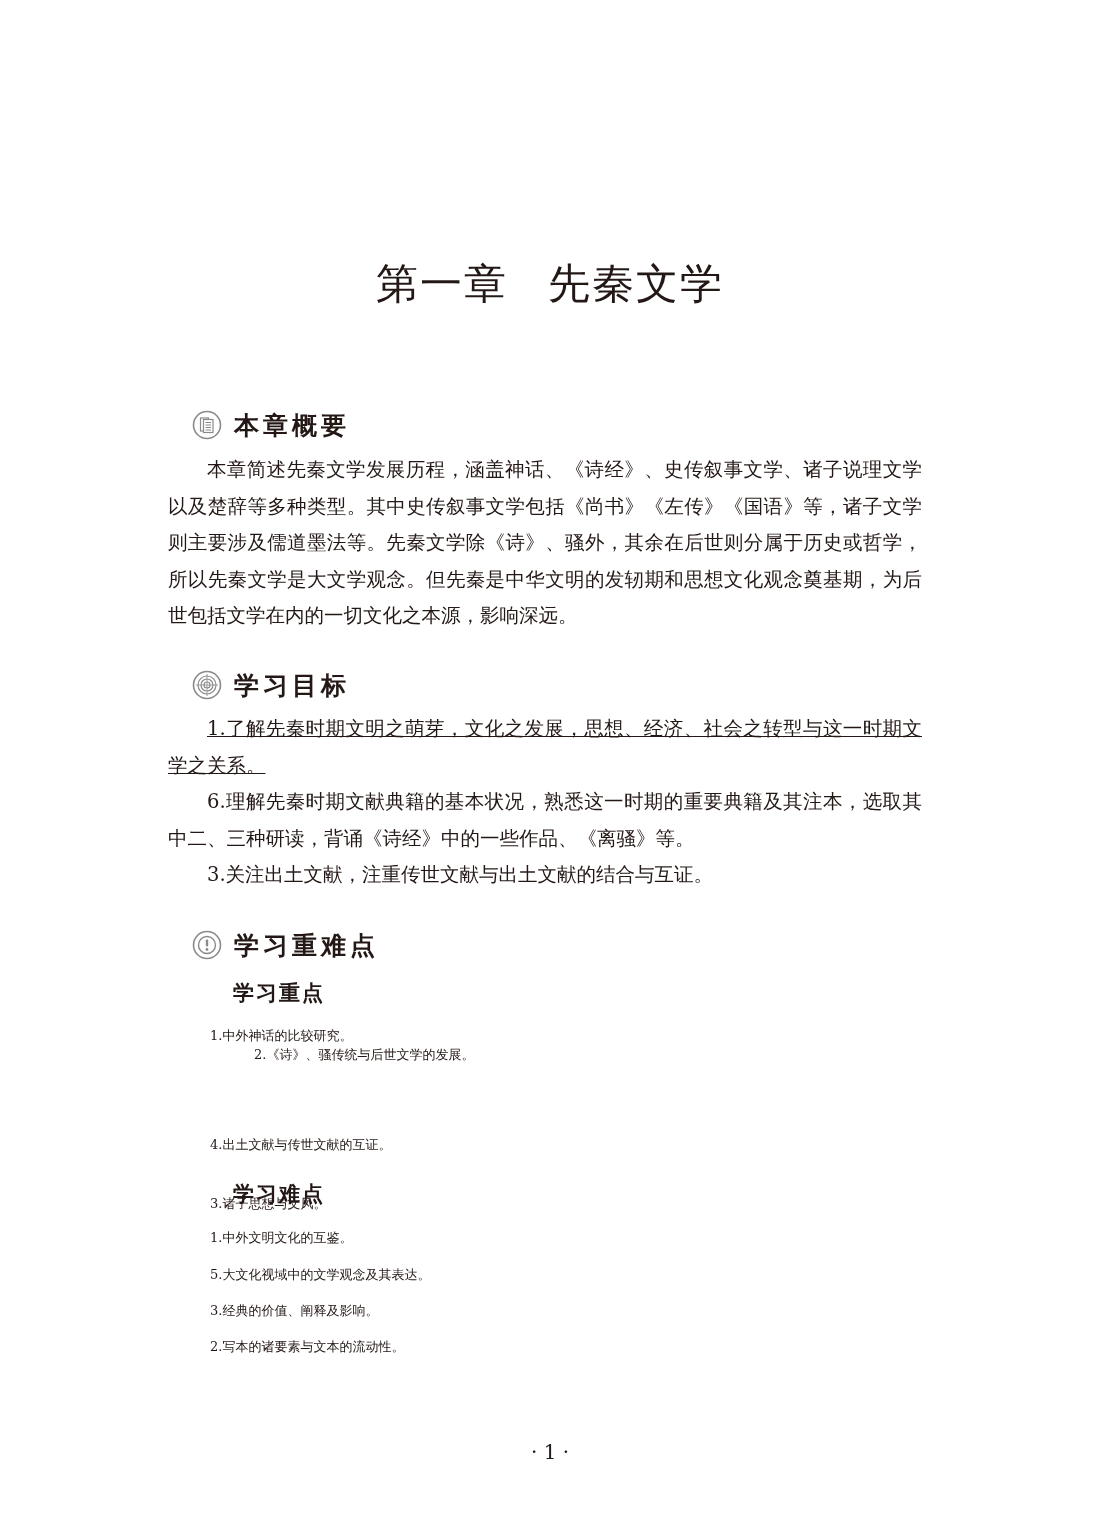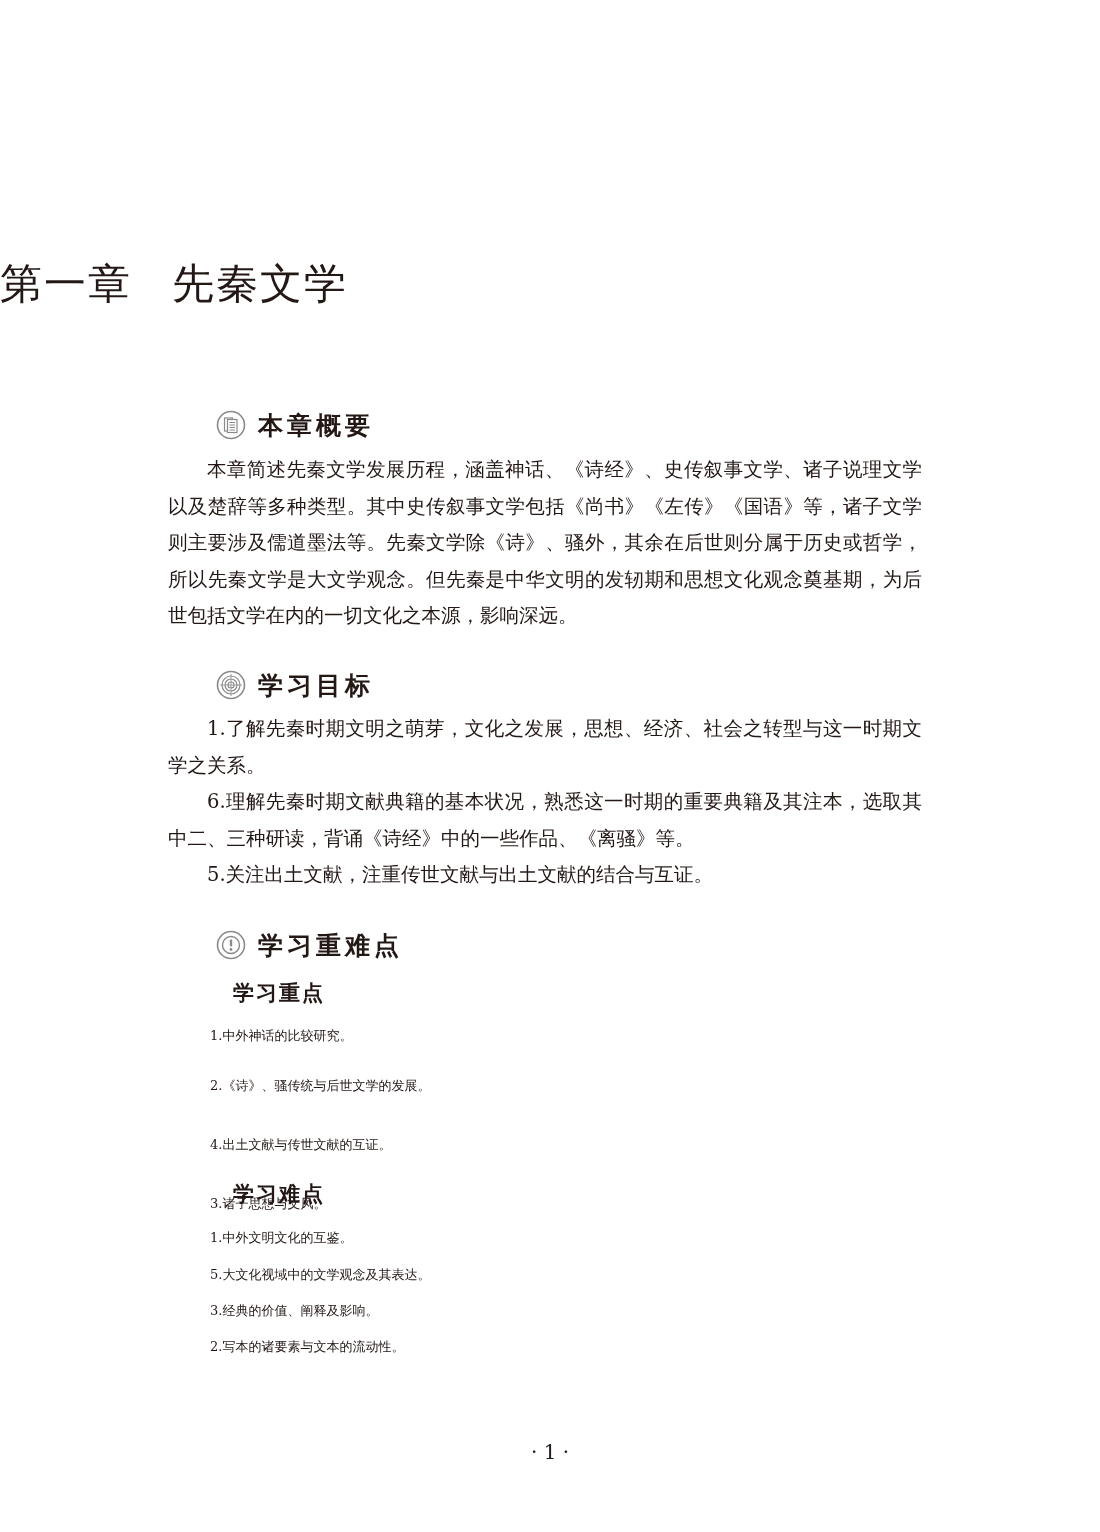--- a/index.html
+++ b/index.html
@@ -1,21 +1,21 @@
 <!DOCTYPE html>
 <html><head>
   <meta charset="utf-8">
   <style>
     html, body { margin: 0; padding: 0; background: #ffffff; }
     body { width: 1100px; height: 1532px; position: relative; overflow: hidden;
       font-family: "DejaVu Serif", "Liberation Serif", serif; color: #231815; }
-    .chapter-title { position: absolute; top: 228px; left: 0; width: 1100px; 
+    .chapter-title { position: absolute; top: 228px; left: 0; width: 1100px; text-align: center;
       font-size: 42px; letter-spacing: 2px; font-weight: normal; }
     .chapter-title .gap { display: inline-block; width: 40px; }
-    .section-head { position: absolute; left: 216px; height: 36px; display: flex; align-items: center; justify-content: space-between; }
+    .section-head { position: absolute; left: 192px; height: 36px; display: flex; align-items: center; justify-content: space-between; }
     .section-head .icon { width: 30px; height: 30px; margin-right: 12px; }
     .section-head .label { font-size: 25px; font-weight: bold; letter-spacing: 4px; }
     .para { position: absolute; left: 168px; width: 754px; font-size: 19.5px; line-height: 36.5px;
       text-align: justify; text-indent: 2em; margin: 0; }
     .sub-head { position: absolute; left: 214px; font-size: 21px; font-weight: bold; letter-spacing: 2px;
       font-family: "DejaVu Sans", "Liberation Sans", sans-serif; margin-left: 19px; }
     .list-item { position: absolute; left: 210px; font-size: 13px; line-height: 24px; white-space: nowrap; }
     .page-number { position: absolute; top: 1440px; left: 0; width: 1100px; text-align: center; font-size: 20px; }
   </style>
 </head>
@@ -47,39 +47,39 @@
       <circle cx="15" cy="15" r="13.5" fill="none" stroke="#8a8a8a" stroke-width="1.6"></circle>
       <circle cx="15" cy="15" r="9" fill="none" stroke="#8a8a8a" stroke-width="1.2"></circle>
       <circle cx="15" cy="15" r="6" fill="none" stroke="#8a8a8a" stroke-width="1.2"></circle>
       <circle cx="15" cy="15" r="3" fill="none" stroke="#8a8a8a" stroke-width="1.2"></circle>
       <line x1="15" y1="4" x2="15" y2="26" stroke="#8a8a8a" stroke-width="0.8"></line>
       <line x1="4" y1="15" x2="26" y2="15" stroke="#8a8a8a" stroke-width="0.8"></line>
     </svg>
   </span>
   <span class="label">学习目标</span>
 </div>
-<p class="para" style="top:711px;">1.了解先秦时期文明之萌芽，文化之发展，思想、经济、社会之转型与这一时期文学之关系。</p>
+<p class="para" style="top:711px;text-decoration:underline;">1.了解先秦时期文明之萌芽，文化之发展，思想、经济、社会之转型与这一时期文学之关系。</p>
 <p class="para" style="top:784px;">6.理解先秦时期文献典籍的基本状况，熟悉这一时期的重要典籍及其注本，选取其中二、三种研读，背诵《诗经》中的一些作品、《离骚》等。</p>
-<p class="para" style="top:857px;">5.关注出土文献，注重传世文献与出土文献的结合与互证。</p>
+<p class="para" style="top:857px;">3.关注出土文献，注重传世文献与出土文献的结合与互证。</p>
 
 <div class="section-head" style="top:927px;">
   <span class="icon">
     <svg width="30" height="30" viewBox="0 0 30 30">
       <circle cx="15" cy="15" r="13.5" fill="none" stroke="#8a8a8a" stroke-width="1.6"></circle>
       <circle cx="15" cy="15" r="8.5" fill="none" stroke="#8a8a8a" stroke-width="1.4"></circle>
       <rect x="13.8" y="9.5" width="2.4" height="7" rx="1" fill="#8a8a8a"></rect>
       <circle cx="15" cy="19.5" r="1.4" fill="#8a8a8a"></circle>
     </svg>
   </span>
   <span class="label">学习重难点</span>
 </div>
 
 <div class="sub-head" style="top:979px;">学习重点</div>
 <div class="list-item" style="top:1024px;">1.中外神话的比较研究。</div>
-<div class="list-item" style="top:1074px;">2.《诗》、骚传统与后世文学的发展。</div>
+<div class="list-item" style="top:1043px;margin-left:44px;">2.《诗》、骚传统与后世文学的发展。</div>
 <div class="list-item" style="top:1156px;margin-top:36px;">3.诸子思想与文风。</div>
 <div class="list-item" style="top:1133px;">4.出土文献与传世文献的互证。</div>
 
 <div class="sub-head" style="top:1180px;">学习难点</div>
 <div class="list-item" style="top:1226px;">1.中外文明文化的互鉴。</div>
 <div class="list-item" style="top:1263px;">5.大文化视域中的文学观念及其表达。</div>
 <div class="list-item" style="top:1299px;">3.经典的价值、阐释及影响。</div>
 <div class="list-item" style="top:1335px;">2.写本的诸要素与文本的流动性。</div>
 
 <div class="page-number">· 1 ·</div>

